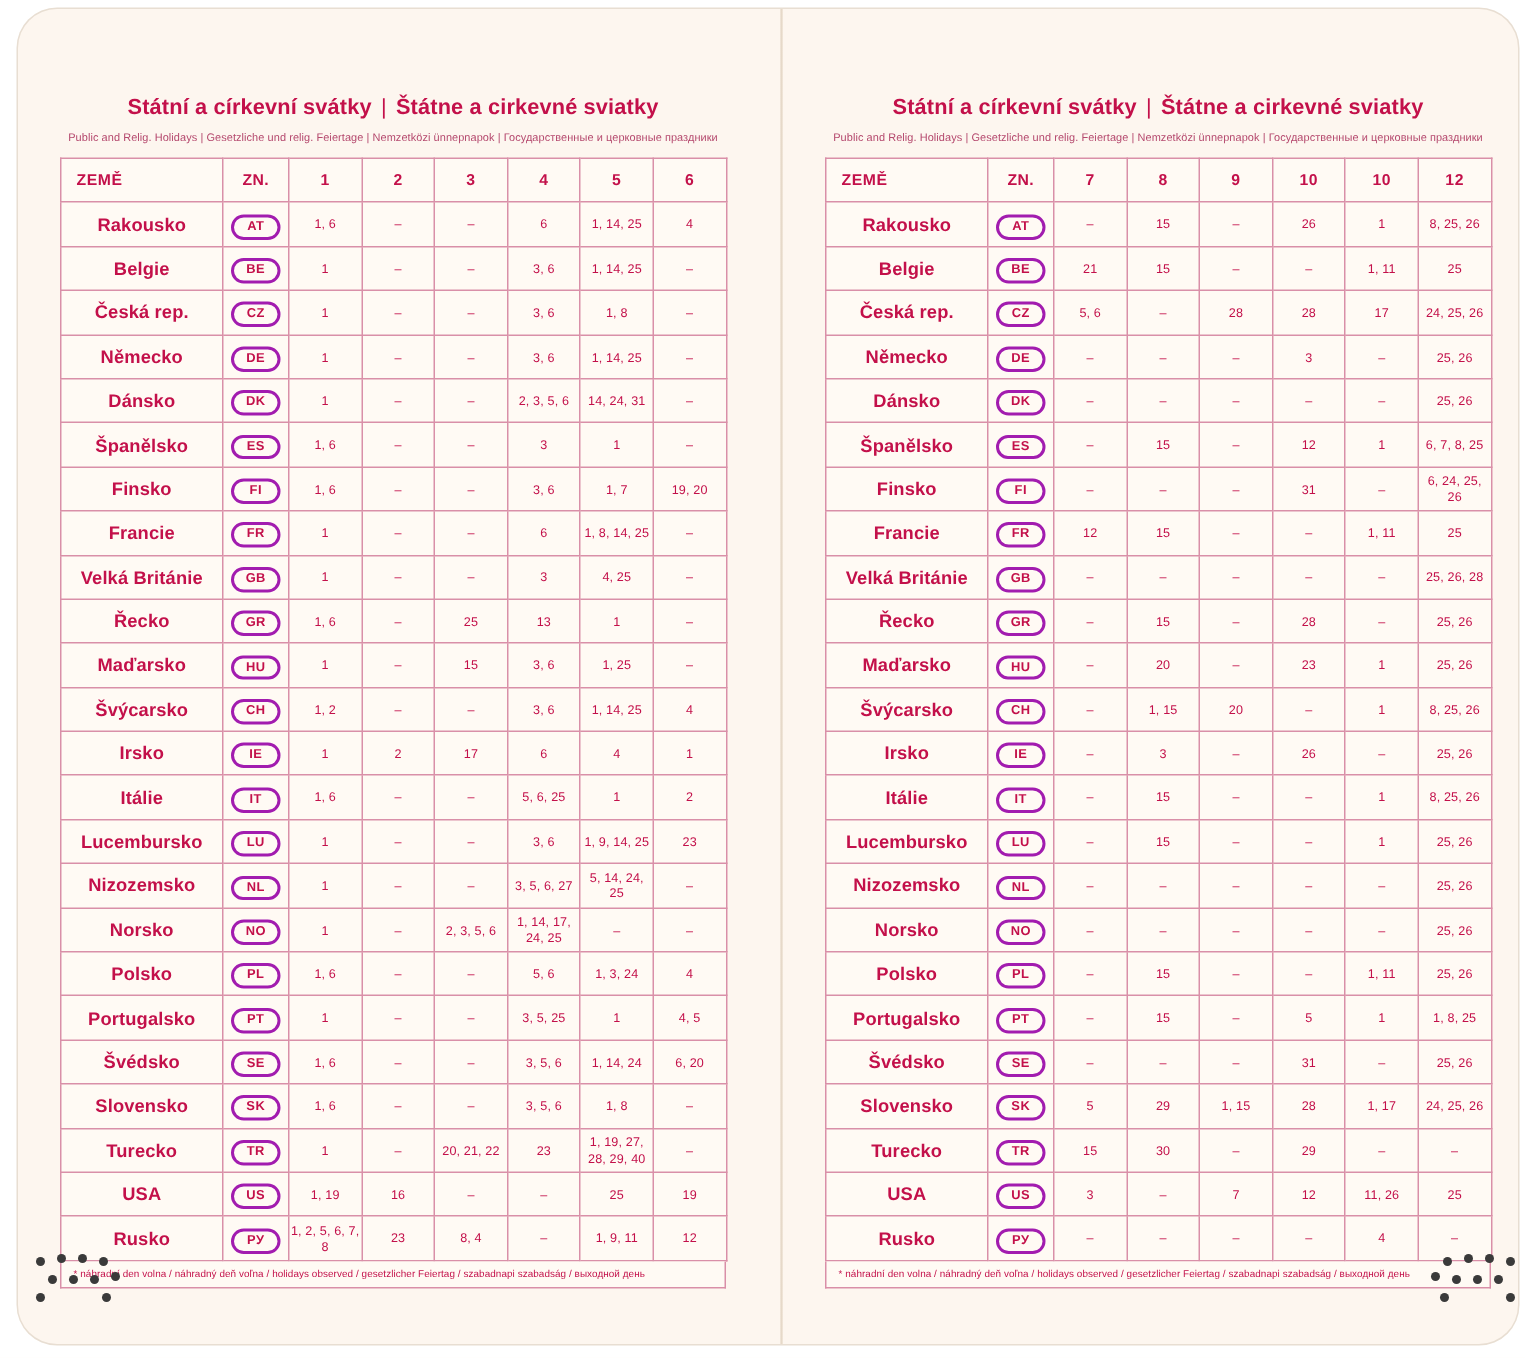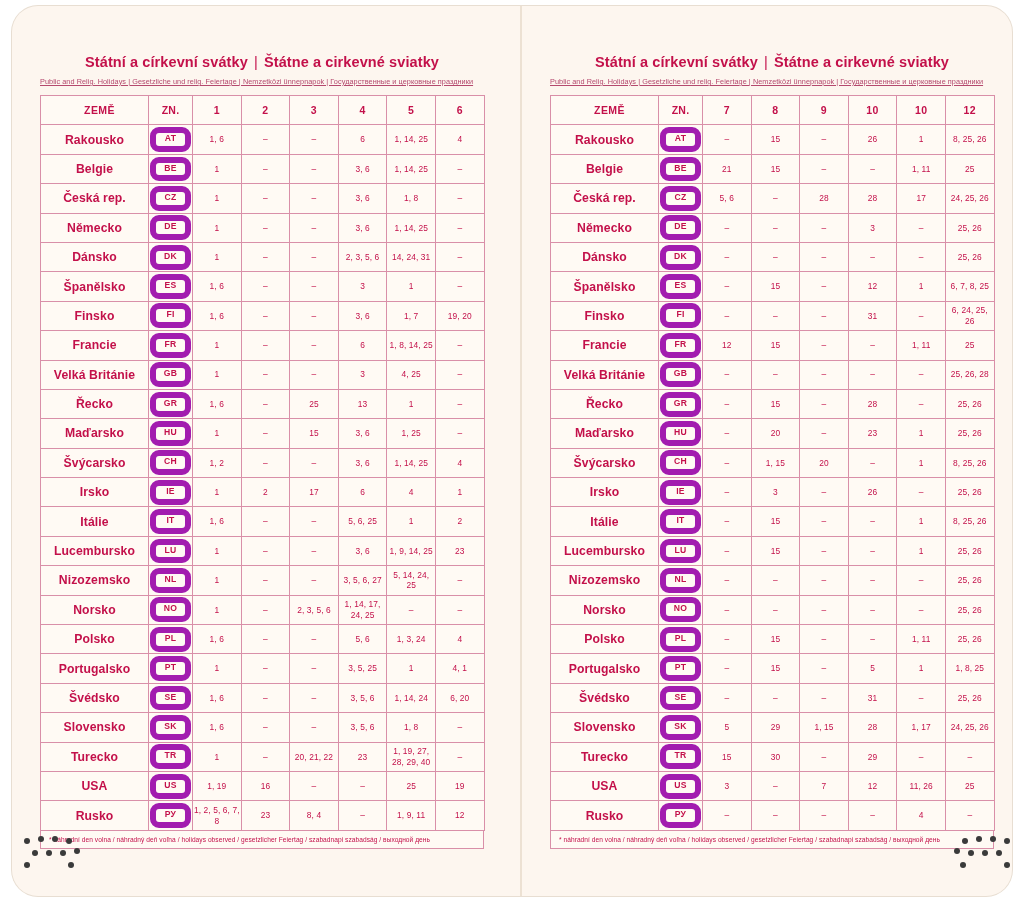--- a/index.html
+++ b/index.html
@@ -44,47 +44,47 @@
     top: 0;
     width: 500px;
     height: 890px;
   }
   .leaf.left { left: 0; }
   .leaf.right { left: 510px; }
 
   .sheet {
     position: absolute;
     left: 28px;
-    top: 10px;
+    top: 20px;
     width: 444px;
     height: 860px;
   }
 
   .title {
     text-align: center;
     color: #c3104a;
     font-size: 14.5px;
     font-weight: bold;
     margin-top: 38px;
     letter-spacing: 0.1px;
     white-space: nowrap;
   }
   .title .sep {
     color: #c3104a;
     font-weight: normal;
     padding: 0 2px;
   }
   .subtitle {
+    text-align: center;
     color: #b5496e;
     font-size: 7.3px;
     margin-top: 7px;
     margin-bottom: 9px;
     white-space: nowrap;
     letter-spacing: 0.05px;
-    text-decoration: underline;
   }
 
   table.holidays {
     border-collapse: collapse;
     width: 444px;
     table-layout: fixed;
     background: #fffaf4;
   }
   table.holidays th, table.holidays td {
     border: 1px solid #d98fa8;
@@ -98,41 +98,41 @@
   table.holidays col.c-zn { width: 44px; }
   table.holidays col.c-m { width: 48.6px; }
 
   thead th {
     font-size: 10.5px;
     font-weight: bold;
     letter-spacing: 0.4px;
     height: 26px;
   }
   thead th.country-head {
-    text-align: center;
+    text-align: left;
     padding-left: 10px;
   }
   thead th.zn-head {
     letter-spacing: 0.2px;
   }
 
   td.country {
     text-align: left;
     padding-left: 10px;
     font-size: 12.2px;
     font-weight: bold;
     color: #c3104a;
     letter-spacing: 0.1px;
   }
   td.zn {
     padding: 0;
   }
   .zn-pill {
     display: inline-block;
-    border: 6px solid #a21caf;
+    border: 2px solid #a21caf;
     border-radius: 9px;
     padding: 1px 7px 2px 7px;
     font-size: 8.6px;
     font-weight: bold;
     letter-spacing: 0.3px;
     color: #c3104a;
     line-height: 1.15;
     min-width: 15px;
   }
   td.val {
@@ -393,21 +393,21 @@
                 <td class="val">4</td>
               </tr>
               <tr>
                 <td class="country">Portugalsko</td>
                 <td class="zn"><span class="zn-pill">PT</span></td>
                 <td class="val">1</td>
                 <td class="val">–</td>
                 <td class="val">–</td>
                 <td class="val">3, 5, 25</td>
                 <td class="val">1</td>
-                <td class="val">4, 1</td>
+                <td class="val">4, 5</td>
               </tr>
               <tr>
                 <td class="country">Švédsko</td>
                 <td class="zn"><span class="zn-pill">SE</span></td>
                 <td class="val">1, 6</td>
                 <td class="val">–</td>
                 <td class="val">–</td>
                 <td class="val">3, 5, 6</td>
                 <td class="val">1, 14, 24</td>
                 <td class="val">6, 20</td>

